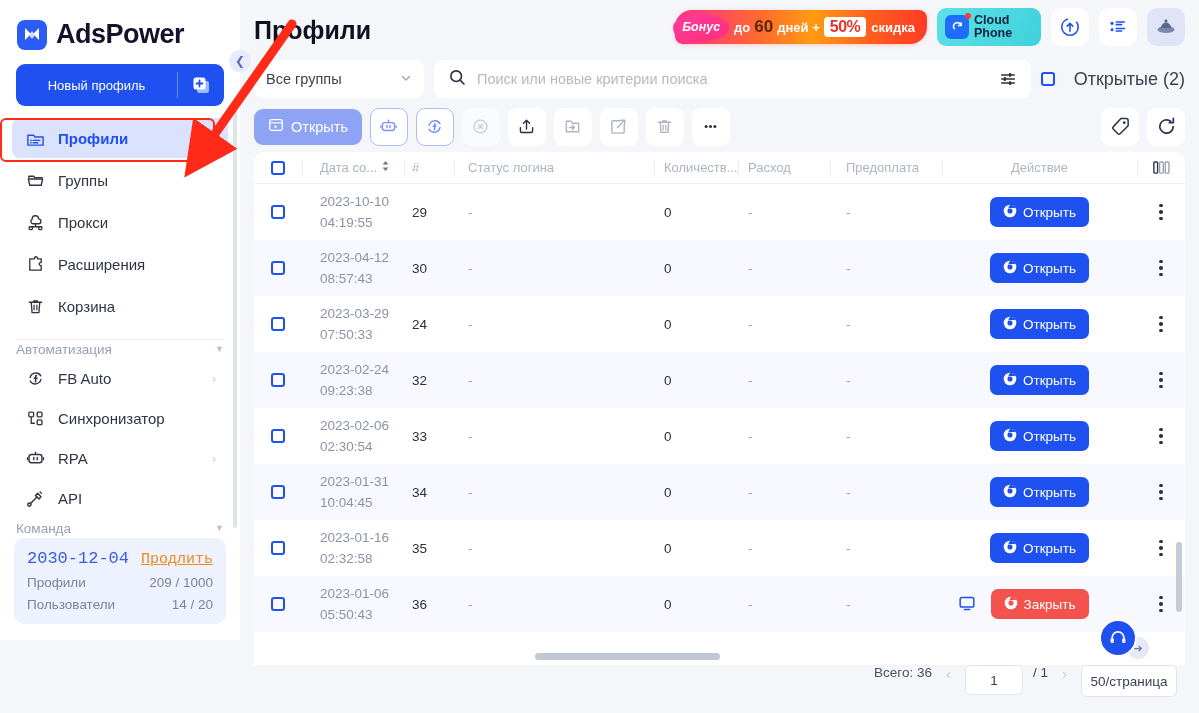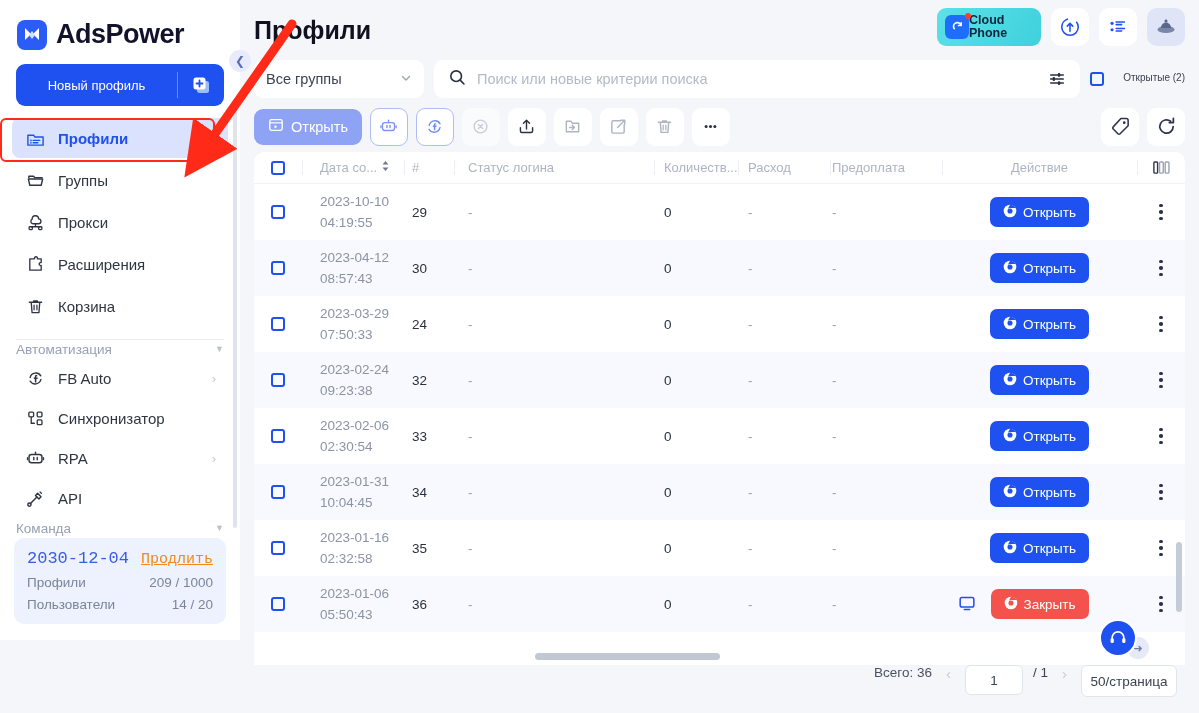--- a/index.html
+++ b/index.html
@@ -120,21 +120,21 @@
   .promo-t2 { color: #fff; font-size: 13px; font-weight: 700; margin-right: 4px; }
   .promo-50 {
     background: #fff; color: #e8312a; font-weight: 800; font-size: 16px;
     padding: 1px 6px; border-radius: 4px; margin-right: 5px; letter-spacing: -0.5px;
   }
   .promo-t3 { color: #fff; font-size: 13px; font-weight: 700; }
 
   .cloudphone {
     height: 38px; width: 104px; border-radius: 9px;
     background: linear-gradient(120deg,#5ce1e6,#3fd1dd);
-    display: flex; align-items: center; padding-left: 8px;
+    display: flex; align-items: center; gap: 5px; padding-left: 8px;
   }
   .cp-icon {
     width: 24px; height: 24px; background: #1f6dff; border-radius: 6px;
     display: flex; align-items: center; justify-content: center; position: relative;
   }
   .cp-dot { position: absolute; right: -2px; top: -2px; width: 6px; height: 6px; border-radius: 50%; background: #ff3b30; }
   .cp-label { color: #10233f; font-size: 12.5px; font-weight: 800; line-height: 13px; }
 
   .ticon {
     width: 38px; height: 38px; border-radius: 10px; background: #fff;
@@ -154,21 +154,21 @@
   .search-box {
     flex: 1; height: 38px; background: #fff; border-radius: 9px;
     display: flex; align-items: center; padding: 0 10px 0 14px; gap: 10px;
   }
   .search-input {
     flex: 1; border: 0; outline: 0; font-size: 14.5px; color: #333;
     font-family: "Liberation Sans", sans-serif; background: transparent;
   }
   .search-input::placeholder { color: #b4b9c5; }
   .filter-ic { width: 26px; display: flex; align-items: center; justify-content: center; cursor: pointer; }
-  .opened-chk { display: flex; gap: 19px; font-size: 10px; color: #3b4250; cursor: pointer; white-space: nowrap; }
+  .opened-chk { display: flex; align-items: center; gap: 19px; font-size: 18px; color: #3b4250; cursor: pointer; white-space: nowrap; }
   .chkbox { width: 14px; height: 14px; border: 2px solid #1f51f0; border-radius: 3px; }
 
   
   .toolbar { display: flex; align-items: center; padding: 5px 14px 6px 14px; height: 50px; gap: 8px; }
   .btn-open-main {
     height: 36px; padding: 0 14px; border-radius: 9px; background: #8fa3f5;
     color: #fff; font-size: 14.5px; display: flex; align-items: center; gap: 7px; cursor: pointer;
   }
   .tbtn {
     width: 38px; height: 38px; border-radius: 9px; background: #fff;
@@ -191,21 +191,21 @@
   .th { display: flex; align-items: center; height: 100%; position: relative; }
   .th.divider::before {
     content: ""; position: absolute; left: 0; top: 8px; bottom: 8px; width: 1px; background: #eceef4;
   }
   .c-chk { width: 48px; justify-content: center; }
   .c-date { width: 102px; padding-left: 18px; gap: 4px; }
   .c-num { width: 50px; padding-left: 8px; }
   .c-status { width: 200px; padding-left: 14px; }
   .c-qty { width: 84px; padding-left: 10px; }
   .c-spend { width: 92px; padding-left: 10px; }
-  .c-prepay { width: 112px; padding-left: 2px; }
+  .c-prepay { width: 112px; padding-left: 16px; }
   .c-action { flex: 1; justify-content: center; }
   .c-cols { width: 48px; justify-content: center; }
 
   .tbody { flex: 1; overflow: hidden; position: relative; }
   .trow { display: flex; align-items: flex-start; height: 56px; font-size: 13.5px; color: #2b3040; }
   .trow.alt { background: #f7f9fe; }
   .trow .c-date { flex-direction: column; align-items: flex-start; justify-content: center; color: #8c93a5; line-height: 17px; padding-left: 18px; }
   .trow .c-chk { }
   .row-chk { width: 14px; height: 14px; border: 2px solid #1f51f0; border-radius: 3px; }
   .dash { color: #9aa1b1; }
@@ -424,20 +424,28 @@
       </div>
     </div>
   </aside>
 
   <section class="main">
 
     <div class="topbar">
       <h1 class="page-title">Профили</h1>
       <div class="top-right">
 
+        <div class="promo">
+          <span class="promo-bubble">Бонус</span>
+          <span class="promo-t1">до</span>
+          <span class="promo-60">60</span>
+          <span class="promo-t2">дней +</span>
+          <span class="promo-50">50%</span>
+          <span class="promo-t3">скидка</span>
+        </div>
 
         <div class="cloudphone">
           <span class="cp-icon">
             <svg width="15" height="15" viewBox="0 0 16 16">
                 <path d="M11.5 5.5A4 4 0 104.6 9.3" fill="none" stroke="#fff" stroke-width="1.7" stroke-linecap="round"></path>
                 <path d="M11.9 3v2.8H9.1" fill="none" stroke="#fff" stroke-width="1.7" stroke-linecap="round" stroke-linejoin="round"></path>
               </svg>
             <span class="cp-dot"></span>
           </span>
           <span class="cp-label">

